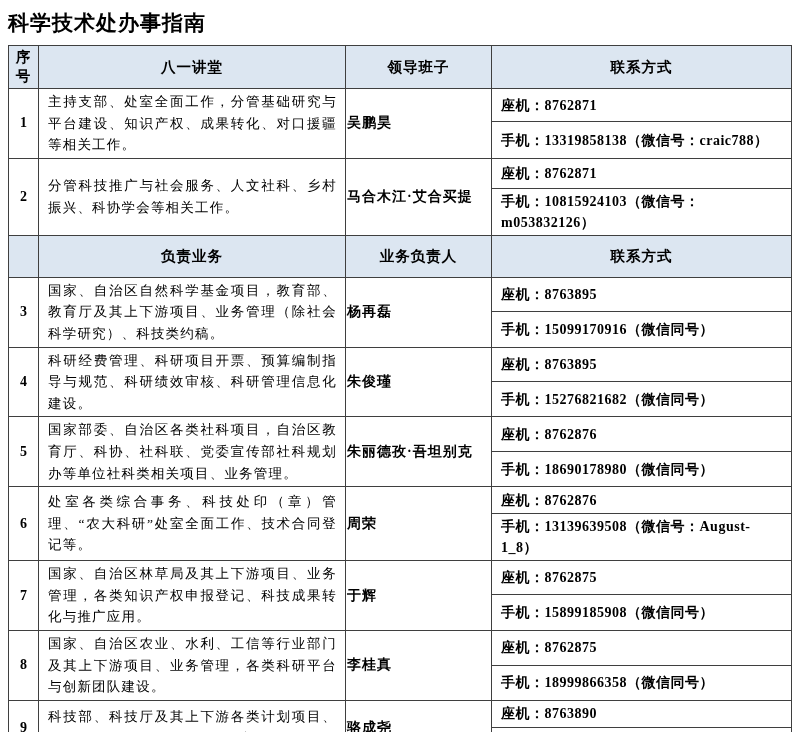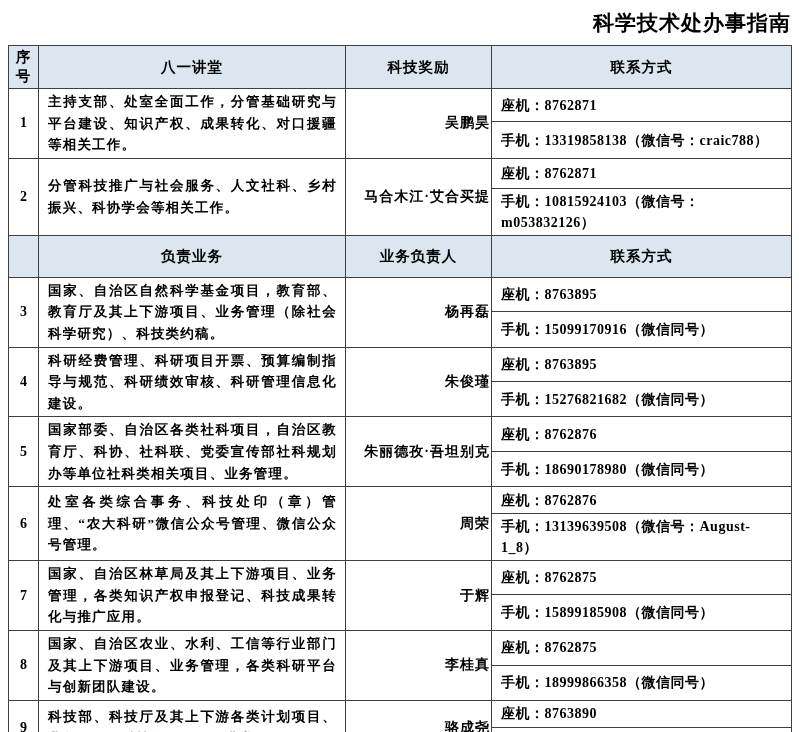--- a/index.html
+++ b/index.html
@@ -4,21 +4,21 @@
 <style>
   * { box-sizing: border-box; }
   html, body { margin: 0; padding: 0; background: #ffffff; }
   body {
     width: 799px; height: 732px;
     font-family: "Liberation Serif", "DejaVu Serif", serif;
     color: #000;
   }
   .page { padding: 0 8px; }
   .title {
-    text-align: right;
+    text-align: left;
     font-size: 21px;
     font-weight: bold;
     letter-spacing: 1px;
     padding: 9px 0 8px 0;
   }
   table.guide {
     width: 783px;
     border-collapse: collapse;
     table-layout: fixed;
   }
@@ -31,29 +31,29 @@
     padding: 2px;
   }
   td.no-cell {
     text-align: center;
     font-size: 14px;
     font-weight: bold;
     vertical-align: middle;
   }
   td.duty-cell {
     font-size: 13.5px;
-    font-weight: bold;
+    font-weight: normal;
     line-height: 1.6;
     padding: 2px 8px 2px 9px;
     letter-spacing: 1.2px;
     text-align: justify;
     vertical-align: middle;
   }
   td.person-cell {
-    text-align: right;
+    text-align: left;
     font-size: 14px;
     font-weight: bold;
     letter-spacing: 1px;
     vertical-align: middle;
     padding: 1px;
   }
   td.contact-cell {
     font-size: 14px;
     font-weight: bold;
     padding: 2px 6px 2px 9px;
@@ -74,21 +74,21 @@
       <col style="width:30px">
         <col style="width:307px">
         <col style="width:146px">
         <col style="width:300px">
     </colgroup>
 
     <tbody>
         <tr style="height:26px">
       <th>序号</th>
       <th>八一讲堂</th>
-      <th>科技奖励</th>
+      <th>领导班子</th>
       <th>联系方式</th>
     </tr>
 
     <tr style="height:32px">
       <td class="no-cell" rowspan="2">1</td>
       <td class="duty-cell" rowspan="2">主持支部、处室全面工作，分管基础研究与平台建设、知识产权、成果转化、对口援疆等相关工作。</td>
       <td class="person-cell" rowspan="2">吴鹏昊</td>
       <td class="contact-cell">座机：8762871</td>
     </tr>
     <tr style="height:35px">
@@ -137,21 +137,21 @@
       <td class="duty-cell" rowspan="2">国家部委、自治区各类社科项目，自治区教育厅、科协、社科联、党委宣传部社科规划办等单位社科类相关项目、业务管理。</td>
       <td class="person-cell" rowspan="2">朱丽德孜·吾坦别克</td>
       <td class="contact-cell">座机：8762876</td>
     </tr>
     <tr style="height:29px">
       <td class="contact-cell">手机：18690178980（微信同号）</td>
     </tr>
 
     <tr style="height:27px">
       <td class="no-cell" rowspan="2">6</td>
-      <td class="duty-cell" rowspan="2">处室各类综合事务、科技处印（章）管理、“农大科研”微信公众号管理、微信公众号管理。</td>
+      <td class="duty-cell" rowspan="2">处室各类综合事务、科技处印（章）管理、“农大科研”处室全面工作、技术合同登记等。</td>
       <td class="person-cell" rowspan="2">周荣</td>
       <td class="contact-cell">座机：8762876</td>
     </tr>
     <tr style="height:28px">
       <td class="contact-cell">手机：13139639508（微信号：August-1_8）</td>
     </tr>
 
     <tr style="height:27px">
       <td class="no-cell" rowspan="2">7</td>
       <td class="duty-cell" rowspan="2">国家、自治区林草局及其上下游项目、业务管理，各类知识产权申报登记、科技成果转化与推广应用。</td>

